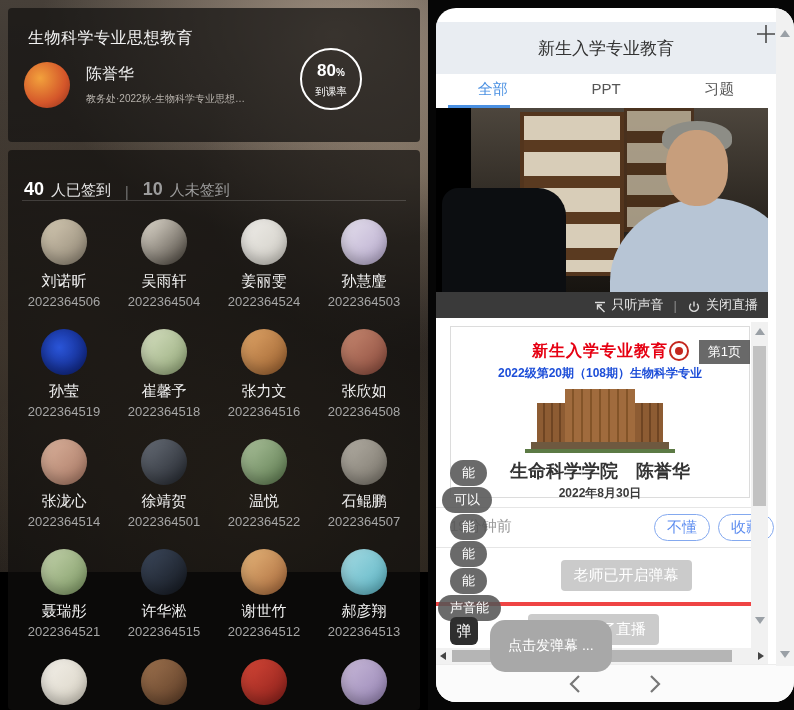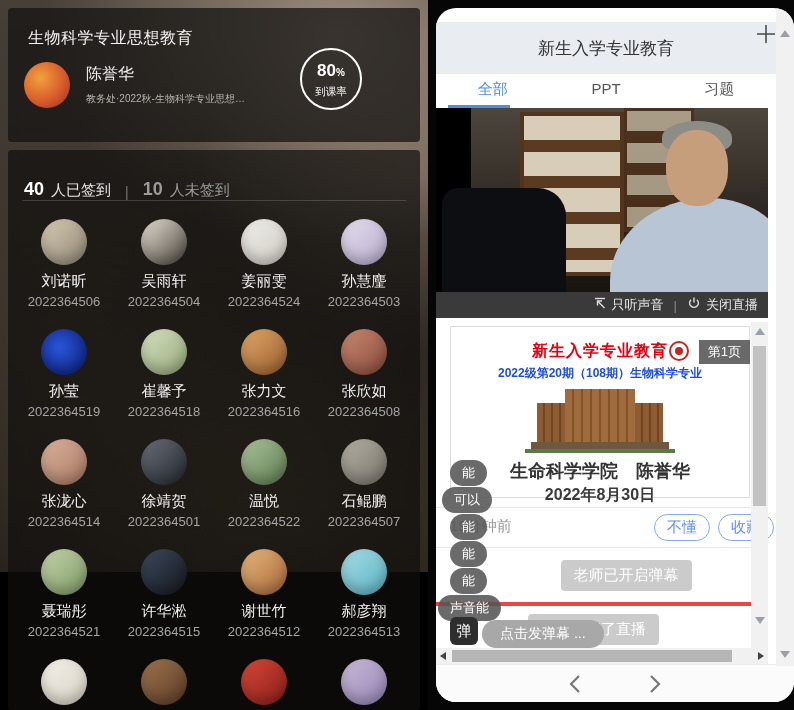--- a/index.html
+++ b/index.html
@@ -69,38 +69,38 @@
   .v-person-body{position:absolute;right:-22px;bottom:-10px;width:180px;height:104px;background:#b7c5d5;
     border-radius:55% 45% 0 0/80% 62% 0 0;}
   .v-person-head{position:absolute;right:40px;top:22px;width:62px;height:76px;background:#c79e7c;
     border-radius:46%;}
   .v-person-hair{position:absolute;right:36px;top:13px;width:70px;height:32px;background:#8d8d86;
     border-radius:50% 50% 35% 35%;}
   .vbar{position:absolute;left:0;top:284px;width:332px;height:26px;background:#3a3a3a;
     display:flex;align-items:center;justify-content:flex-end;color:#e8e8e8;font-size:13px;
     gap:6px;padding-right:10px;box-sizing:border-box;}
   .vbar .vdiv{color:#8a8a8a;margin:0 4px;}
-  .vbar-btn{display:flex;align-items:flex-start;gap:5px;cursor:pointer;}
+  .vbar-btn{display:flex;align-items:flex-end;gap:5px;cursor:pointer;}
   
   .content{position:absolute;left:0;top:310px;width:332px;height:346px;background:#fff;}
   .slide-wrap{height:189px;border-bottom:1px solid #e6e6e6;position:relative;}
   .slide-card{position:absolute;left:14px;top:8px;width:300px;height:172px;border:1px solid #dcdcdc;
     background:#fff;box-sizing:border-box;text-align:center;cursor:pointer;}
   .s-title{margin-top:14px;font-size:16px;font-weight:bold;color:#e60012;letter-spacing:1px;}
   .s-sub{margin-top:3px;font-size:12px;font-weight:bold;color:#1d4ed8;}
   .building{width:150px;height:64px;margin:7px auto 0;position:relative;}
   .b-main{position:absolute;left:40px;top:0;width:70px;height:56px;
     background:repeating-linear-gradient(90deg,#a06b3d 0 7px,#835428 7px 9px);}
   .b-wing{position:absolute;top:14px;width:28px;height:42px;
     background:repeating-linear-gradient(90deg,#8d5c33 0 6px,#6f4523 6px 8px);}
   .b-wingL{left:12px;} .b-wingR{right:12px;}
   .b-base{position:absolute;left:6px;bottom:4px;width:138px;height:7px;background:#6e5940;}
   .b-green{position:absolute;left:0;bottom:0;width:150px;height:4px;background:#5c7a45;}
   .s-dept{margin-top:6px;font-size:18px;font-weight:bold;color:#333;}
-  .s-date{margin-top:2px;font-size:16px;font-weight:bold;color:#3a3a3a;}
+  .s-date{margin-top:2px;font-size:12px;font-weight:bold;color:#3a3a3a;}
   .page-badge{position:absolute;top:13px;right:-1px;background:rgba(84,84,84,.88);color:#fff;
     font-size:13px;padding:3px 9px;}
   .slide-logo{position:absolute;top:14px;right:60px;width:16px;height:16px;border-radius:50%;
     border:2px solid #c4271e;background:#fff;}
   .slide-logo::after{content:"";position:absolute;left:4px;top:4px;width:8px;height:8px;
     border-radius:50%;background:#c4271e;}
   .row-time{height:39px;border-bottom:1px solid #e6e6e6;position:relative;}
   .ts{position:absolute;left:14px;top:9px;color:#999;font-size:15px;z-index:1;}
   .fbtns{position:absolute;right:-6px;top:6px;display:flex;gap:8px;}
   .pill{border:1px solid #84a9ef;color:#5d8df0;border-radius:14px;padding:3px 12px;font-size:15px;
@@ -109,22 +109,22 @@
   .gchip{background:#cbcbcb;color:#fff;font-size:15px;padding:6px 13px;border-radius:4px;}
   .row-n2{height:52px;position:relative;}
   .row-n2 .gchip{position:absolute;left:92px;top:8px;}
   
   .danmaku{position:absolute;left:0;top:0;width:332px;height:346px;pointer-events:none;z-index:7;}
   .dchip{position:absolute;background:rgba(85,85,85,.88);color:#fff;font-size:13px;
     padding:4px 12px;border-radius:13px;white-space:nowrap;}
   .dan-send{position:absolute;left:14px;top:299px;width:28px;height:28px;background:#2e2e2e;color:#fff;
     font-size:15px;border-radius:6px;display:flex;align-items:center;justify-content:center;
     pointer-events:auto;cursor:pointer;}
-  .dan-input{position:absolute;left:46px;top:302px;background:#a8a8a8;color:#fff;font-size:14px;
-    padding:5px 18px;border-radius:15px;pointer-events:auto;cursor:text;}
+  .dan-input{position:absolute;left:54px;top:302px;background:#a8a8a8;color:#fff;font-size:14px;
+    padding:17px 18px;border-radius:15px;pointer-events:auto;cursor:text;}
   
   .vscroll{position:absolute;right:0;top:4px;width:17px;height:326px;background:#f1f1f1;z-index:6;}
   .vthumb{position:absolute;left:2px;top:24px;width:13px;height:160px;background:#c2c2c2;}
   .hscroll{position:absolute;left:0;bottom:0;width:332px;height:16px;background:#f1f1f1;z-index:6;}
   .hthumb{position:absolute;left:16px;top:2px;width:280px;height:12px;background:#b5b5b5;}
   .tri-left{position:absolute;left:4px;top:4px;width:0;height:0;border-top:4px solid transparent;
     border-bottom:4px solid transparent;border-right:6px solid #444;}
   .tri-right{position:absolute;right:4px;top:4px;width:0;height:0;border-top:4px solid transparent;
     border-bottom:4px solid transparent;border-left:6px solid #444;}
   .panel-footer{position:absolute;left:0;top:656px;width:358px;height:38px;background:#fbfbfb;

